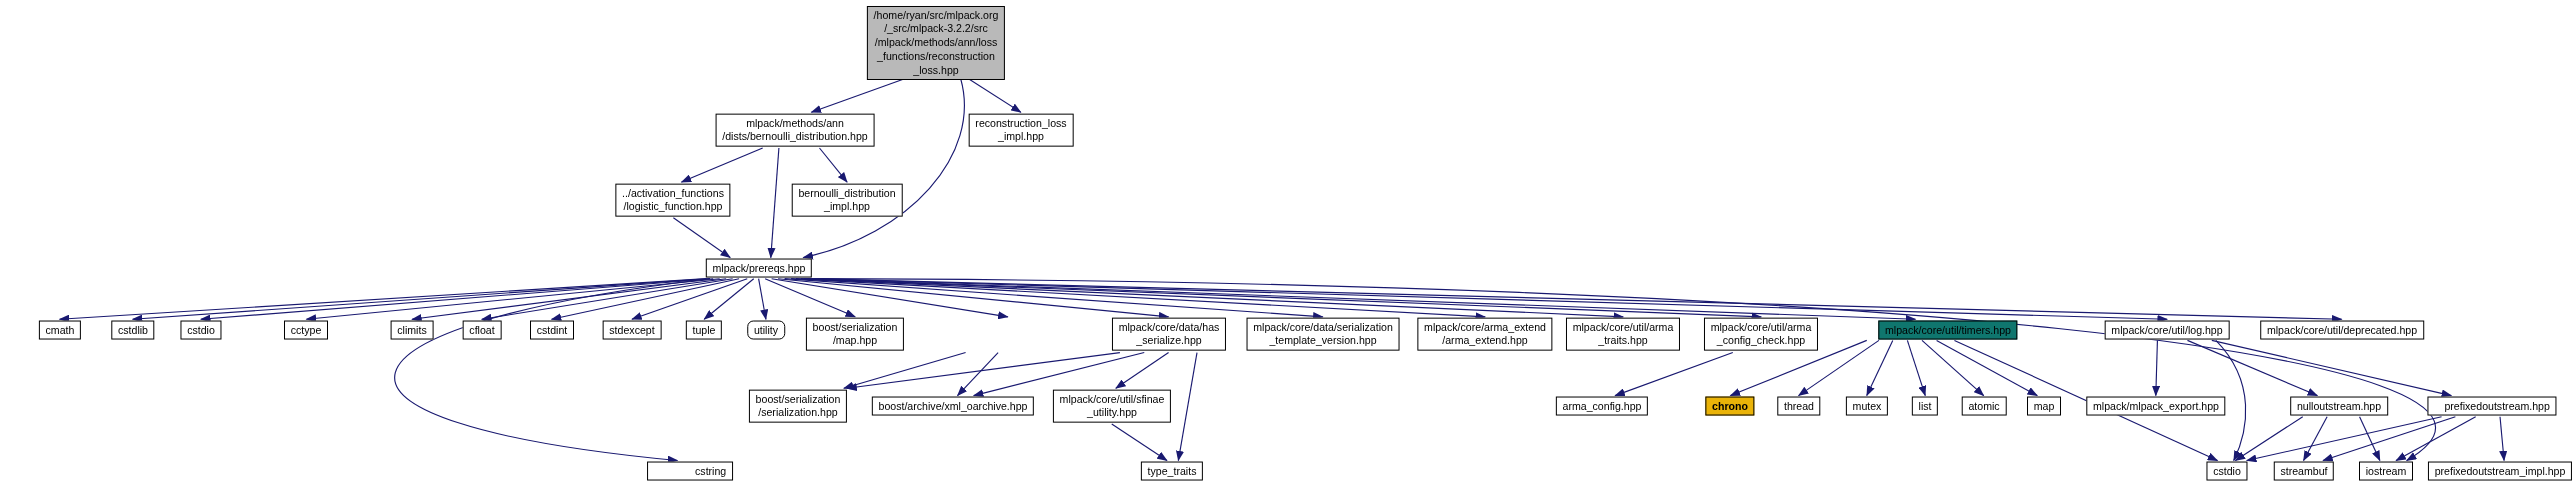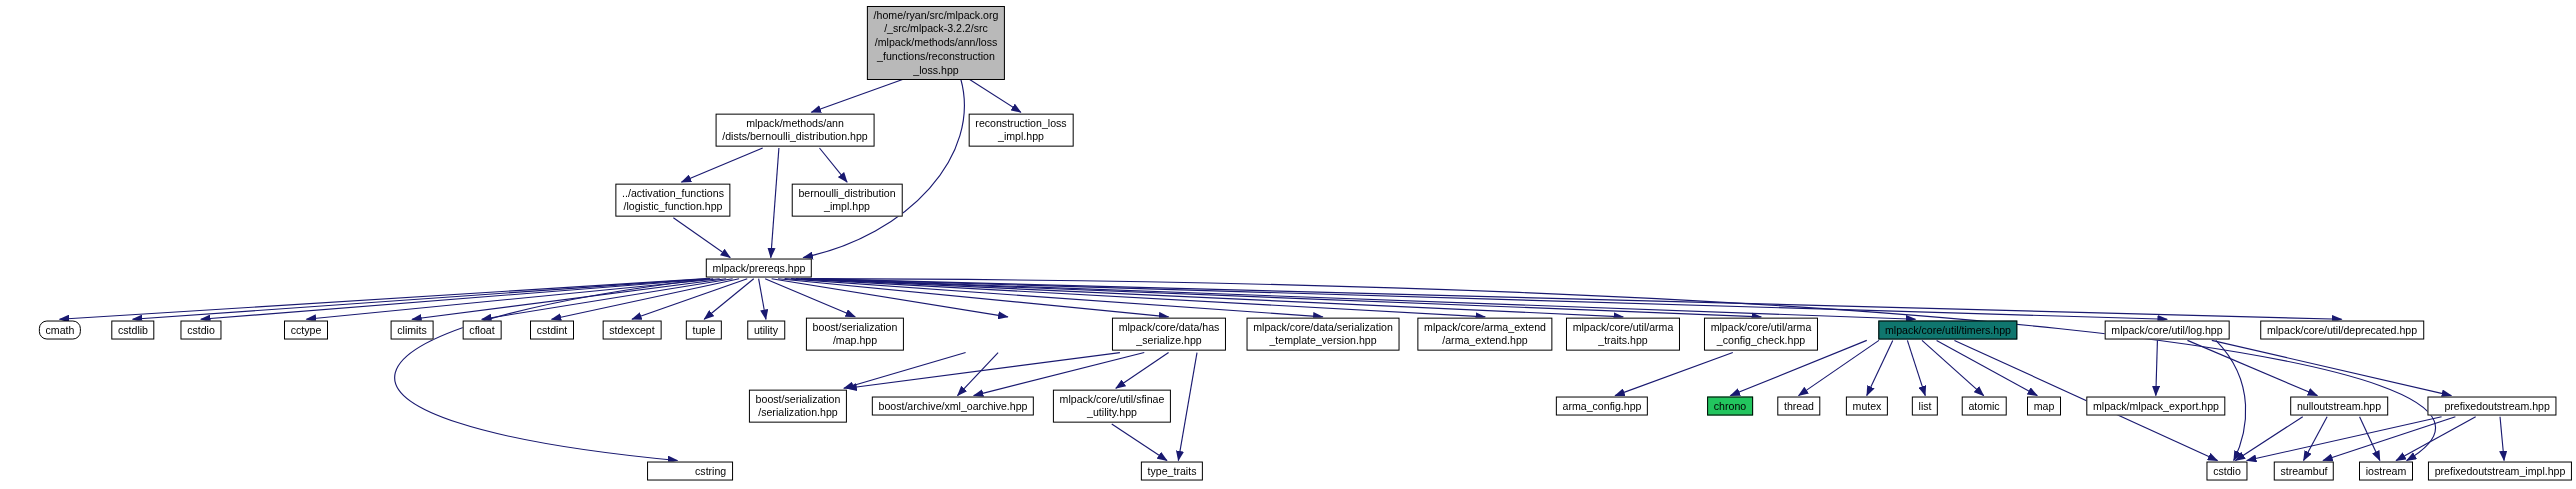--- a/index.html
+++ b/index.html
@@ -111,30 +111,30 @@
 _loss.hpp</span></div>
       <div class="node" style="left: 763px; top: 130px; background: rgb(255, 255, 255); border-color: rgb(0, 0, 0);"><span class="node-label">mlpack/methods/ann
 /dists/bernoulli_distribution.hpp</span></div>
       <div class="node" style="left: 989px; top: 130px; background: rgb(255, 255, 255); border-color: rgb(0, 0, 0);"><span class="node-label">reconstruction_loss
 _impl.hpp</span></div>
       <div class="node" style="left: 641px; top: 200px; background: rgb(255, 255, 255); border-color: rgb(0, 0, 0);"><span class="node-label">../activation_functions
 /logistic_function.hpp</span></div>
       <div class="node" style="left: 815px; top: 200px; background: rgb(255, 255, 255); border-color: rgb(0, 0, 0);"><span class="node-label">bernoulli_distribution
 _impl.hpp</span></div>
       <div class="node" style="left: 727px; top: 268px; background: rgb(255, 255, 255); border-color: rgb(0, 0, 0);"><span class="node-label">mlpack/prereqs.hpp</span></div>
-      <div class="node" style="left: 28px; top: 330px; background: rgb(255, 255, 255); border-color: rgb(0, 0, 0); border-radius: 8px;"><span class="node-label">cmath</span></div>
+      <div class="node" style="left: 28px; top: 330px; background: rgb(255, 255, 255); border-color: rgb(0, 0, 0);"><span class="node-label">cmath</span></div>
       <div class="node" style="left: 101px; top: 330px; background: rgb(255, 255, 255); border-color: rgb(0, 0, 0);"><span class="node-label">cstdlib</span></div>
       <div class="node" style="left: 169px; top: 330px; background: rgb(255, 255, 255); border-color: rgb(0, 0, 0);"><span class="node-label">cstdio</span></div>
       <div class="node" style="left: 274px; top: 330px; background: rgb(255, 255, 255); border-color: rgb(0, 0, 0);"><span class="node-label">cctype</span></div>
       <div class="node" style="left: 380px; top: 330px; background: rgb(255, 255, 255); border-color: rgb(0, 0, 0);"><span class="node-label">climits</span></div>
       <div class="node" style="left: 450px; top: 330px; background: rgb(255, 255, 255); border-color: rgb(0, 0, 0);"><span class="node-label">cfloat</span></div>
       <div class="node" style="left: 520px; top: 330px; background: rgb(255, 255, 255); border-color: rgb(0, 0, 0);"><span class="node-label">cstdint</span></div>
       <div class="node" style="left: 600px; top: 330px; background: rgb(255, 255, 255); border-color: rgb(0, 0, 0);"><span class="node-label">stdexcept</span></div>
       <div class="node" style="left: 672px; top: 330px; background: rgb(255, 255, 255); border-color: rgb(0, 0, 0);"><span class="node-label">tuple</span></div>
-      <div class="node" style="left: 734px; top: 330px; background: rgb(255, 255, 255); border-color: rgb(0, 0, 0);"><span class="node-label">utility</span></div>
+      <div class="node" style="left: 734px; top: 330px; background: rgb(255, 255, 255); border-color: rgb(0, 0, 0); border-radius: 6px;"><span class="node-label">utility</span></div>
       <div class="node" style="left: 823px; top: 334px; background: rgb(255, 255, 255); border-color: rgb(0, 0, 0);"><span class="node-label">boost/serialization
 /map.hpp</span></div>
       <div class="node" style="left: 1137px; top: 334px; background: rgb(255, 255, 255); border-color: rgb(0, 0, 0);"><span class="node-label">mlpack/core/data/has
 _serialize.hpp</span></div>
       <div class="node" style="left: 1291px; top: 334px; background: rgb(255, 255, 255); border-color: rgb(0, 0, 0);"><span class="node-label">mlpack/core/data/serialization
 _template_version.hpp</span></div>
       <div class="node" style="left: 1453px; top: 334px; background: rgb(255, 255, 255); border-color: rgb(0, 0, 0);"><span class="node-label">mlpack/core/arma_extend
 /arma_extend.hpp</span></div>
       <div class="node" style="left: 1591px; top: 334px; background: rgb(255, 255, 255); border-color: rgb(0, 0, 0);"><span class="node-label">mlpack/core/util/arma
 _traits.hpp</span></div>
@@ -142,21 +142,21 @@
 _config_check.hpp</span></div>
       <div class="node" style="left: 1916px; top: 330px; background: #0f766e; border-color: rgb(0, 0, 0);"><span class="node-label">mlpack/core/util/timers.hpp</span></div>
       <div class="node" style="left: 2135px; top: 330px; background: rgb(255, 255, 255); border-color: rgb(0, 0, 0);"><span class="node-label">mlpack/core/util/log.hpp</span></div>
       <div class="node" style="left: 2310px; top: 330px; background: rgb(255, 255, 255); border-color: rgb(0, 0, 0);"><span class="node-label">mlpack/core/util/deprecated.hpp</span></div>
       <div class="node" style="left: 766px; top: 406px; background: rgb(255, 255, 255); border-color: rgb(0, 0, 0);"><span class="node-label">boost/serialization
 /serialization.hpp</span></div>
       <div class="node" style="left: 921px; top: 406px; background: rgb(255, 255, 255); border-color: rgb(0, 0, 0);"><span class="node-label">boost/archive/xml_oarchive.hpp</span></div>
       <div class="node" style="left: 1080px; top: 406px; background: rgb(255, 255, 255); border-color: rgb(0, 0, 0);"><span class="node-label">mlpack/core/util/sfinae
 _utility.hpp</span></div>
       <div class="node" style="left: 1570px; top: 406px; background: rgb(255, 255, 255); border-color: rgb(0, 0, 0);"><span class="node-label">arma_config.hpp</span></div>
-      <div class="node" style="left: 1698px; top: 406px; background: #22c55e; border-color: rgb(0, 0, 0);"><span class="node-label">chrono</span></div>
+      <div class="node" style="left: 1698px; top: 406px; background: #eab308; border-color: rgb(0, 0, 0); font-weight: bold;"><span class="node-label">chrono</span></div>
       <div class="node" style="left: 1767px; top: 406px; background: rgb(255, 255, 255); border-color: rgb(0, 0, 0);"><span class="node-label">thread</span></div>
       <div class="node" style="left: 1835px; top: 406px; background: rgb(255, 255, 255); border-color: rgb(0, 0, 0);"><span class="node-label">mutex</span></div>
       <div class="node" style="left: 1893px; top: 406px; background: rgb(255, 255, 255); border-color: rgb(0, 0, 0);"><span class="node-label">list</span></div>
       <div class="node" style="left: 1952px; top: 406px; background: rgb(255, 255, 255); border-color: rgb(0, 0, 0);"><span class="node-label">atomic</span></div>
       <div class="node" style="left: 2012px; top: 406px; background: rgb(255, 255, 255); border-color: rgb(0, 0, 0);"><span class="node-label">map</span></div>
       <div class="node" style="left: 2124px; top: 406px; background: rgb(255, 255, 255); border-color: rgb(0, 0, 0);"><span class="node-label">mlpack/mlpack_export.hpp</span></div>
       <div class="node" style="left: 2307px; top: 406px; background: rgb(255, 255, 255); border-color: rgb(0, 0, 0);"><span class="node-label">nulloutstream.hpp</span></div>
       <div class="node" style="left: 2460px; top: 406px; background: rgb(255, 255, 255); border-color: rgb(0, 0, 0); padding-left: 16px;"><span class="node-label">prefixedoutstream.hpp</span></div>
       <div class="node" style="left: 658px; top: 471px; background: rgb(255, 255, 255); border-color: rgb(0, 0, 0); padding-left: 47px;"><span class="node-label">cstring</span></div>
       <div class="node" style="left: 1140px; top: 471px; background: rgb(255, 255, 255); border-color: rgb(0, 0, 0);"><span class="node-label">type_traits</span></div>

